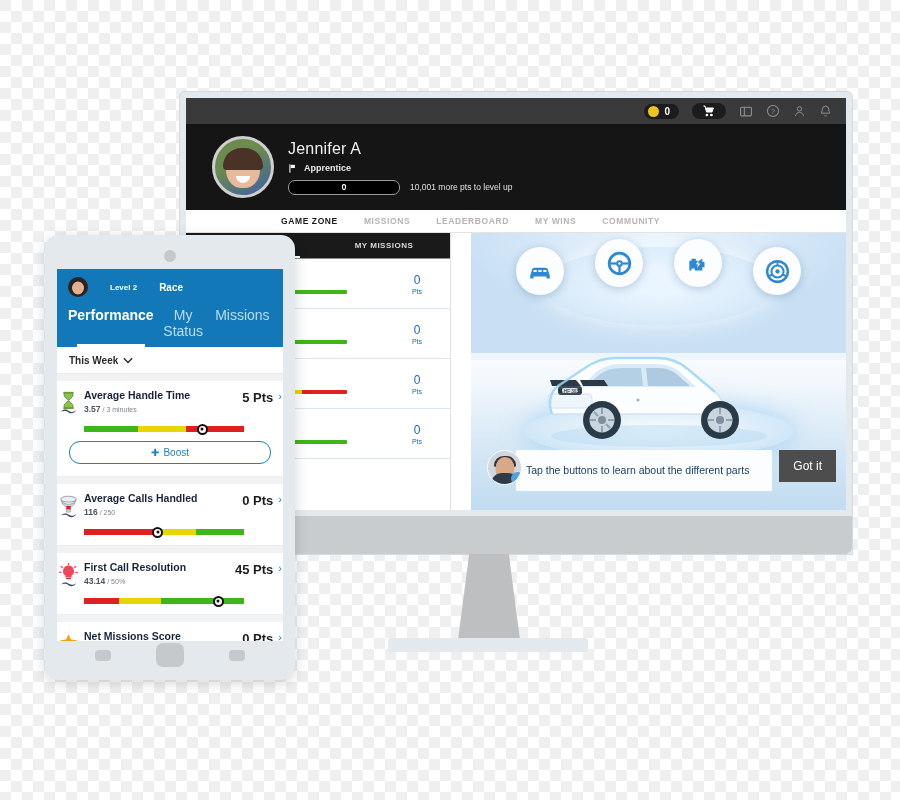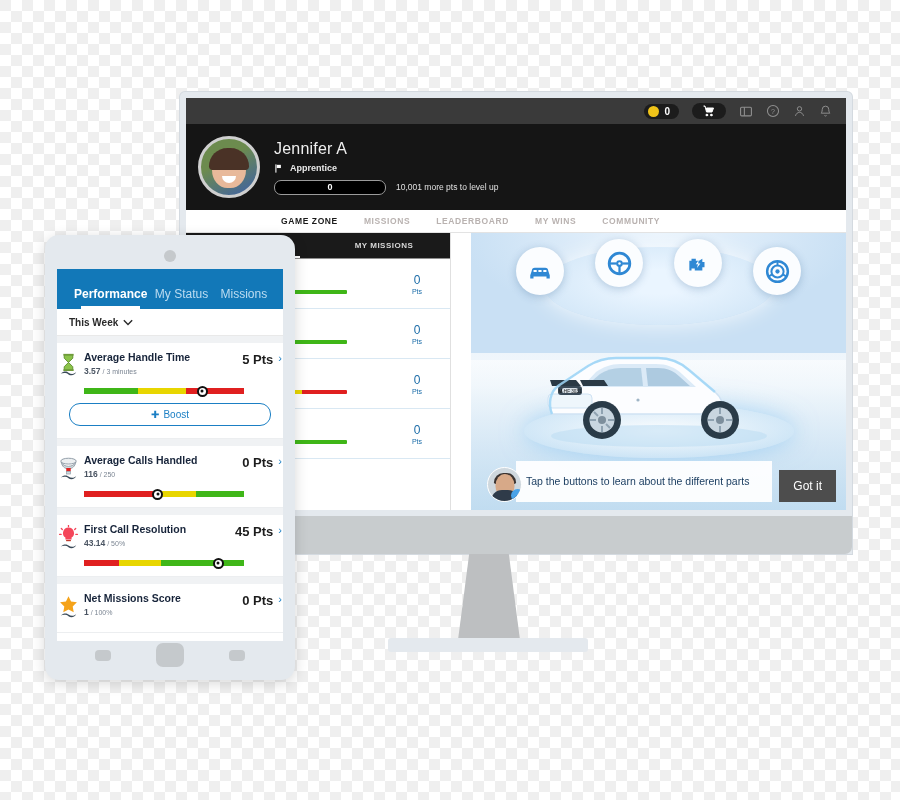--- a/index.html
+++ b/index.html
@@ -26,21 +26,21 @@
 
   
   .app{position:absolute;inset:0;background:#fff;display:flex;flex-direction:column;}
   .topbar{height:26px;background:#3a3a3a;display:flex;align-items:center;justify-content:flex-end;padding-right:14px;gap:13px;}
   .coin-pill{display:flex;align-items:center;gap:5px;background:#1c1c1c;border-radius:11px;padding:2px 9px 2px 4px;}
   .coin-dot{width:11px;height:11px;border-radius:50%;background:#f0c419;display:block;}
   .coin-val{color:#fff;font-size:10px;font-weight:bold;}
   .cart-pill{background:#1c1c1c;border-radius:11px;padding:2px 10px;display:flex;align-items:center;}
   .tb-ico{opacity:.55;display:flex;align-items:center;}
 
-  .profile{background:#151515;height:86px;display:flex;align-items:center;padding:0 12px;position:relative;}
+  .profile{background:#151515;height:86px;display:flex;align-items:center;padding:0 26px;position:relative;}
   .avatar{width:56px;height:56px;border-radius:50%;border:3px solid #cfcfcf;overflow:hidden;flex:0 0 auto;
           background:linear-gradient(150deg,#6c8b4e 0%,#6c8b4e 38%,#3d5fa8 100%);position:relative;}
   .av-face{position:absolute;left:50%;top:52%;transform:translate(-50%,-50%);width:34px;height:40px;
     border-radius:50% 50% 45% 45%;background:#e8b99a;}
   .av-hair{position:absolute;left:50%;top:16%;transform:translateX(-50%);width:40px;height:22px;
     border-radius:20px 20px 4px 4px;background:#4a3226;}
   .av-smile{position:absolute;left:50%;top:66%;transform:translateX(-50%);width:14px;height:7px;
     border-radius:0 0 14px 14px;background:#fff;}
   .pinfo{margin-left:14px;color:#fff;}
   .pname{font-size:16px;letter-spacing:.2px;color:#efefef;}
@@ -88,21 +88,21 @@
   .pbtn:nth-child(3){margin-top:0px;}
   .pbtn:nth-child(4){margin-top:8px;}
 
   .showfloor{position:absolute;left:0;bottom:0;width:100%;height:150px;
     background:linear-gradient(180deg,rgba(255,255,255,.55),rgba(190,219,240,.85));}
   .podium{position:absolute;left:50%;bottom:52px;transform:translateX(-50%);width:270px;height:54px;
     border-radius:50%;background:radial-gradient(ellipse at 50% 50%,rgba(255,255,255,.9),rgba(155,205,240,.45));
     box-shadow:0 0 24px rgba(120,190,240,.55);}
   .carwrap{position:absolute;left:50%;bottom:62px;transform:translateX(-50%);width:250px;height:120px;}
 
-  .callout{position:absolute;left:16px;right:10px;bottom:8px;height:52px;display:flex;align-items:flex-end;}
+  .callout{position:absolute;left:16px;right:10px;bottom:8px;height:52px;display:flex;align-items:flex-start;}
   .co-av{width:33px;height:33px;border-radius:50%;overflow:hidden;position:relative;flex:0 0 auto;
     background:#cfd8de;border:1px solid #fff;}
   .co-face{position:absolute;left:50%;top:50%;transform:translate(-50%,-48%);width:19px;height:23px;border-radius:50% 50% 45% 45%;background:#d7a988;}
   .co-hair{position:absolute;left:50%;top:16%;transform:translateX(-50%);width:22px;height:11px;border-radius:11px 11px 2px 2px;background:#3a3330;}
   .co-body{position:absolute;left:50%;bottom:0;transform:translateX(-50%);width:28px;height:11px;border-radius:14px 14px 0 0;background:#2f3b49;}
   .co-badge{position:absolute;right:-3px;bottom:-1px;width:13px;height:13px;border-radius:50%;background:#4aa3e8;}
   .co-bubble{flex:1;background:rgba(255,255,255,.93);margin-left:-6px;padding:6px 10px;min-height:29px;
     display:flex;align-items:center;}
   .co-bubble p{margin:0;font-size:10.5px;line-height:1.28;color:#173a5e;}
   .co-btn{background:#4d4d4d;color:#fff;font-size:12px;padding:9px 14px;margin-left:7px;flex:0 0 auto;}
@@ -116,21 +116,21 @@
   .tb-sm{width:16px;height:11px;border-radius:4px;background:#c5c9cc;}
   .tb-lg{width:28px;height:24px;border-radius:7px;background:#c5c9cc;}
 
   .ph-head{background:#1278b8;padding:8px 11px 0;}
   .ph-h1{display:flex;align-items:center;gap:22px;}
   .ph-av{width:20px;height:20px;border-radius:50%;overflow:hidden;position:relative;background:#2a2320;flex:0 0 auto;}
   .ph-av i{position:absolute;left:50%;top:54%;transform:translate(-50%,-50%);width:12px;height:13px;border-radius:50%;background:#e3b191;font-style:normal;}
   .ph-lvl{font-size:8px;color:#fff;font-weight:bold;}
   .ph-race{font-size:10px;color:#fff;font-weight:bold;}
   .ph-tabs{display:flex;margin-top:10px;}
-  .ph-tab{flex:1;text-align:center;font-size:12px;color:#bcdcf1;padding-bottom:8px;position:relative;margin-left:6px;}
+  .ph-tab{flex:1;text-align:center;font-size:14px;color:#bcdcf1;padding-bottom:8px;position:relative;}
   .ph-tab.active{color:#fff;font-weight:bold;}
   .ph-tab.active::after{content:"";position:absolute;left:10%;right:10%;bottom:0;height:3px;background:#fff;}
   .ph-filter{height:26px;display:flex;align-items:center;padding-left:12px;gap:5px;border-bottom:1px solid #e9e9e9;background:#fff;}
   .ph-filter span{font-size:10px;color:#2a2a2a;font-weight:bold;}
   .ph-sep{height:7px;background:#f0f2f4;}
   .ph-item{padding:9px 1px 10px;background:#fff;border-bottom:1px solid #eceef0;}
   .ph-it-top{display:flex;align-items:flex-start;}
   .ph-ic{width:26px;flex:0 0 auto;padding-top:1px;}
   .ph-txt{flex:1;}
   .ph-title{font-size:10.5px;font-weight:bold;color:#17243a;line-height:1.1;}
@@ -400,20 +400,27 @@
 <div class="mon-neck"></div>
 <div class="mon-base"></div>
 
 <div id="tablet">
   <div class="tab-shell"></div>
   <div class="tab-cam"></div>
 
   <div class="tab-screen">
 
     <div class="ph-head">
+      <div class="ph-h1">
+        <div class="ph-av">
+            <i></i>
+          </div>
+        <span class="ph-lvl">Level 2</span>
+        <span class="ph-race">Race</span>
+      </div>
       <div class="ph-tabs">
         <div class="ph-tab active">Performance</div>
         <div class="ph-tab">My Status</div>
         <div class="ph-tab">Missions</div>
       </div>
     </div>
 
     <div class="ph-filter">
       <span>This Week</span>
       <svg width="10" height="7" viewBox="0 0 12 8">

